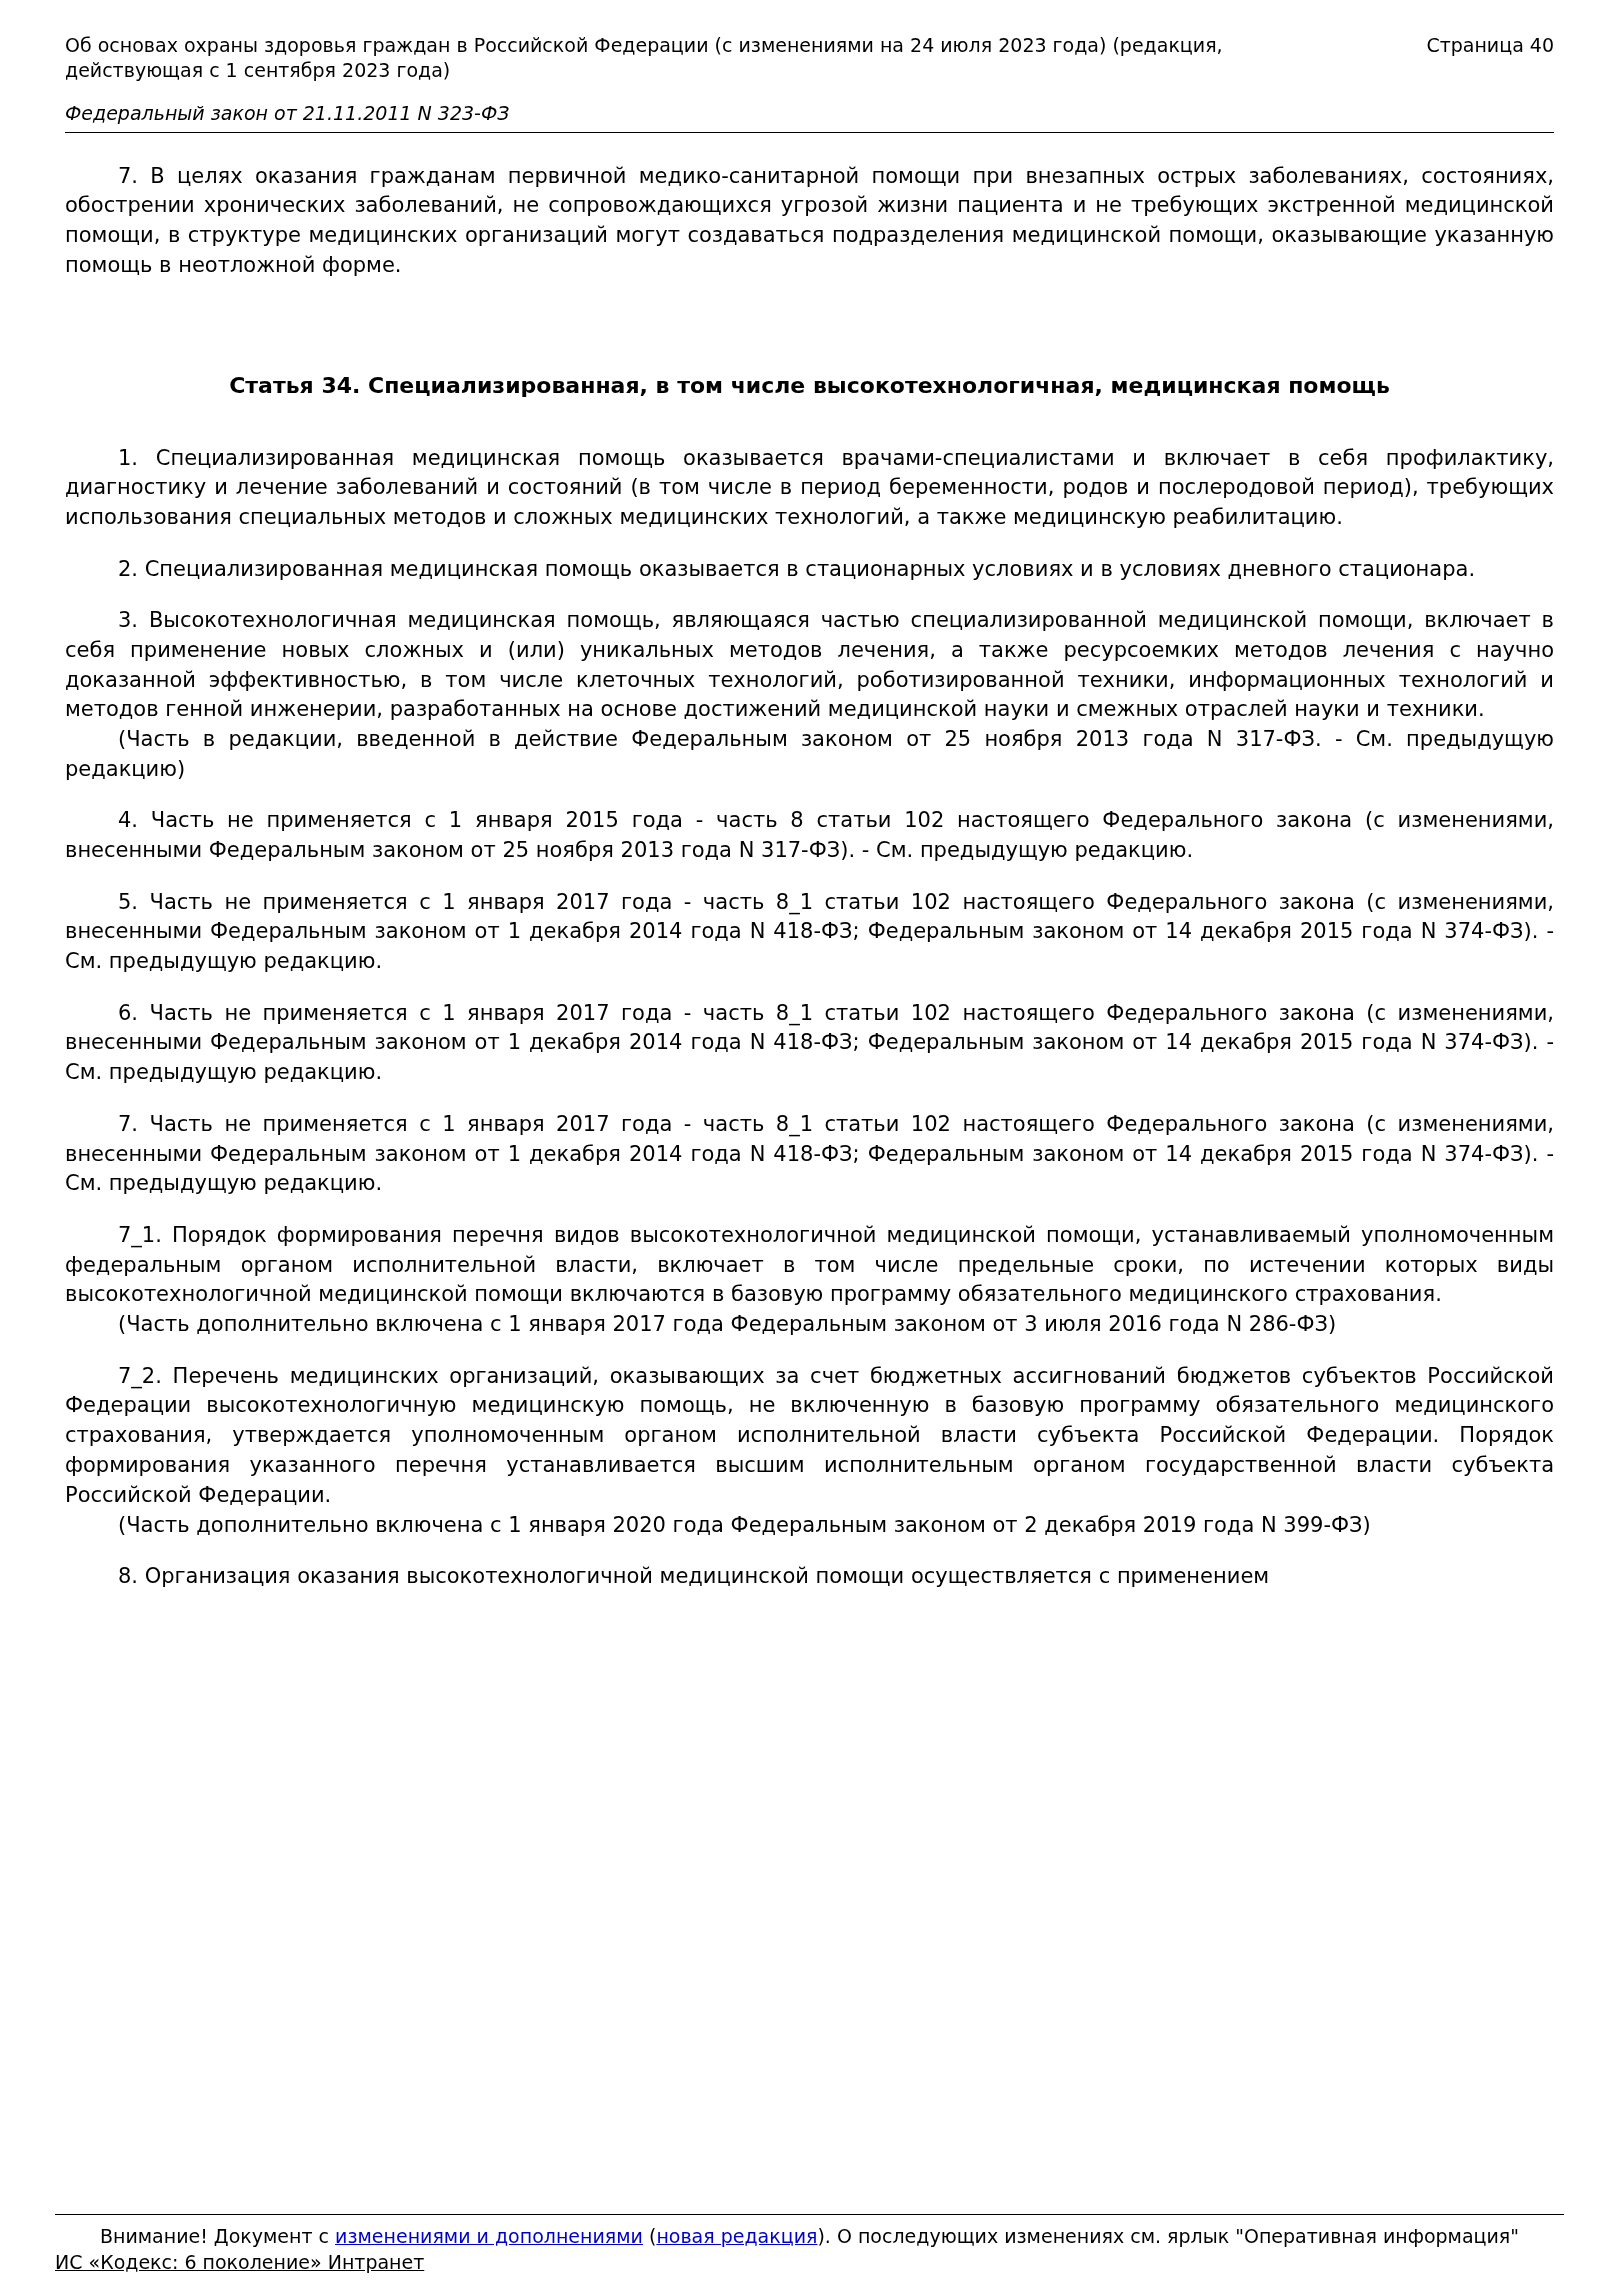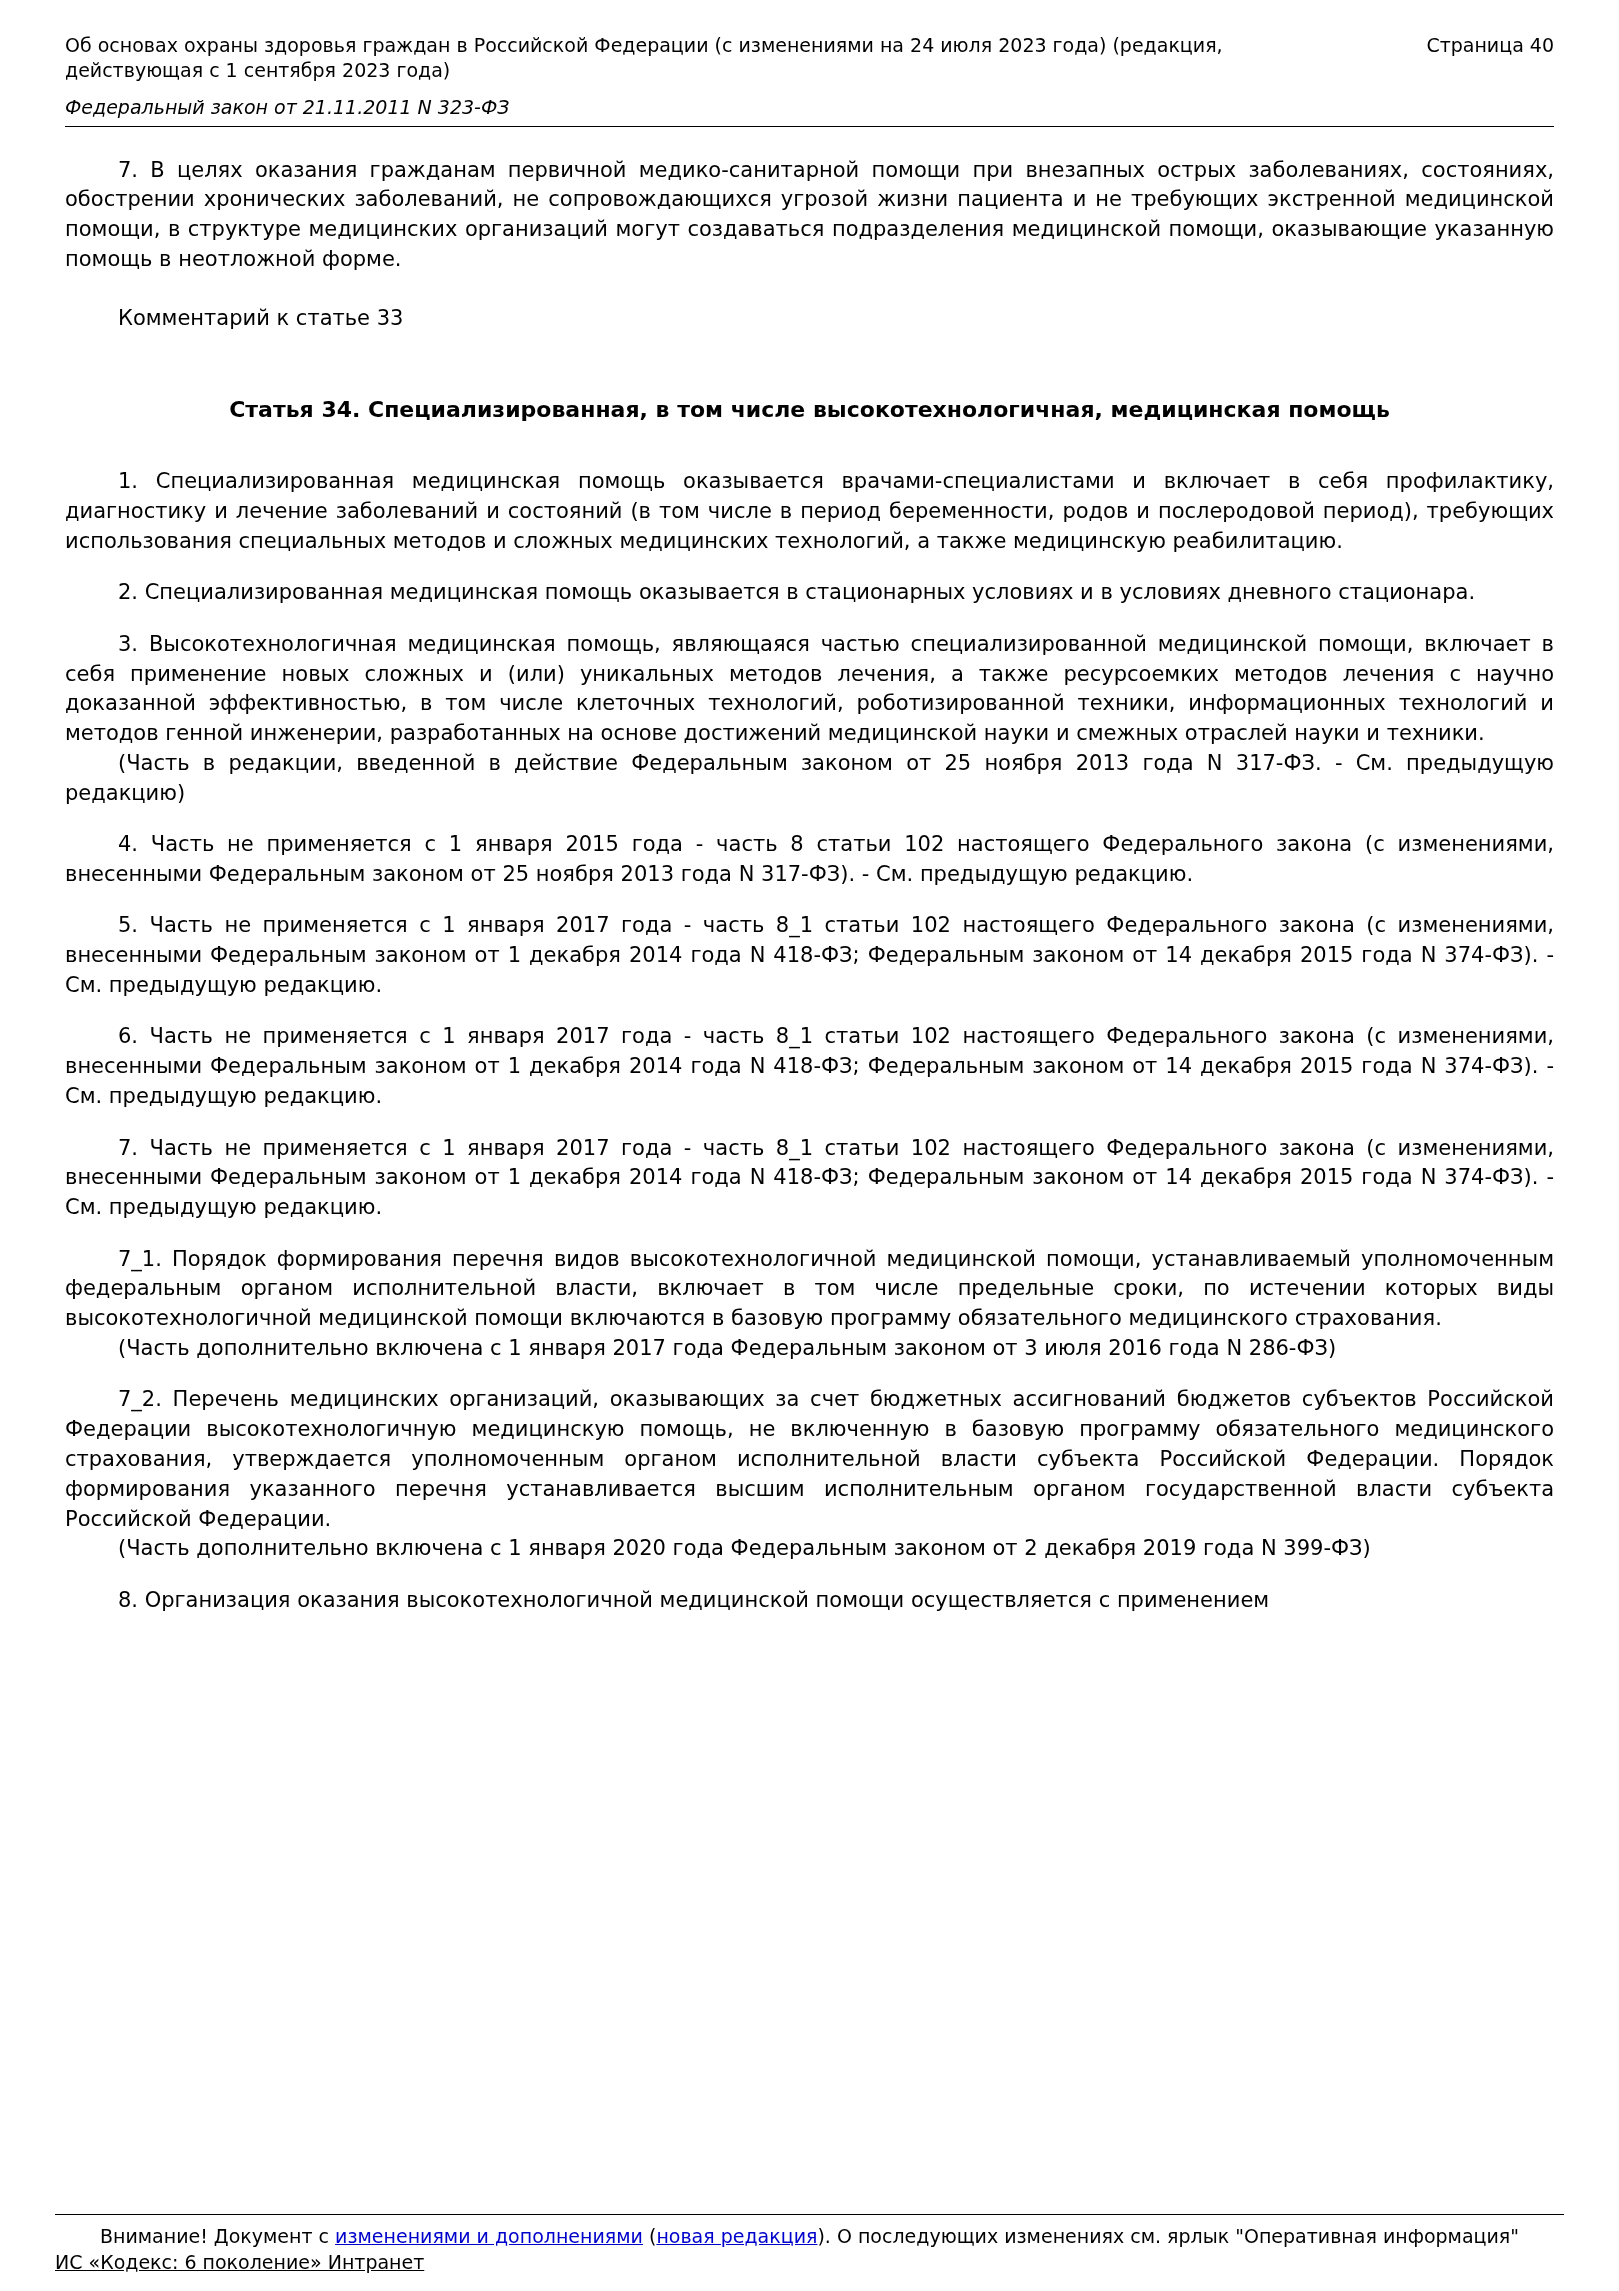--- a/index.html
+++ b/index.html
@@ -40,21 +40,21 @@
   }
   .header-page {
     white-space: nowrap;
     font-size: 19px;
     padding-left: 17.6px;
     padding-top: 0px;
   }
   .header-law {
     font-style: italic;
     font-size: 19px;
-    margin-top: 13px;
+    margin-top: 19px;
   }
   .header-rule {
     border-bottom: 1.5px solid #000;
     margin-top: 5.9px;
   }
   
   .content {
     margin-top: 29px;
     font-size: 21px;
     line-height: 1.42;
@@ -126,21 +126,20 @@
     <div class="header-law">Федеральный закон от 21.11.2011 N 323-ФЗ</div>
     <div class="header-rule"></div>
   </div>
 
   <div class="content">
 
     <p class="para">7. В целях оказания гражданам первичной медико-санитарной помощи при внезапных острых заболеваниях, состояниях, обострении хронических заболеваний, не сопровождающихся угрозой жизни пациента и не требующих экстренной медицинской помощи, в структуре медицинских организаций могут создаваться подразделения медицинской помощи, оказывающие указанную помощь в неотложной форме.</p>
 
     <div class="spacer-lg"></div>
 
-    <p class="comment">Комментарий к статье 33</p>
 
     <div class="title-block">
       <h2 class="article-title">Статья 34. Специализированная, в том числе высокотехнологичная, медицинская помощь</h2>
     </div>
 
     <p class="para">1. Специализированная медицинская помощь оказывается врачами-специалистами и включает в себя профилактику, диагностику и лечение заболеваний и состояний (в том числе в период беременности, родов и послеродовой период), требующих использования специальных методов и сложных медицинских технологий, а также медицинскую реабилитацию.</p>
     <div class="spacer-md"></div>
 
     <p class="para">2. Специализированная медицинская помощь оказывается в стационарных условиях и в условиях дневного стационара.</p>
     <div class="spacer-md"></div>

